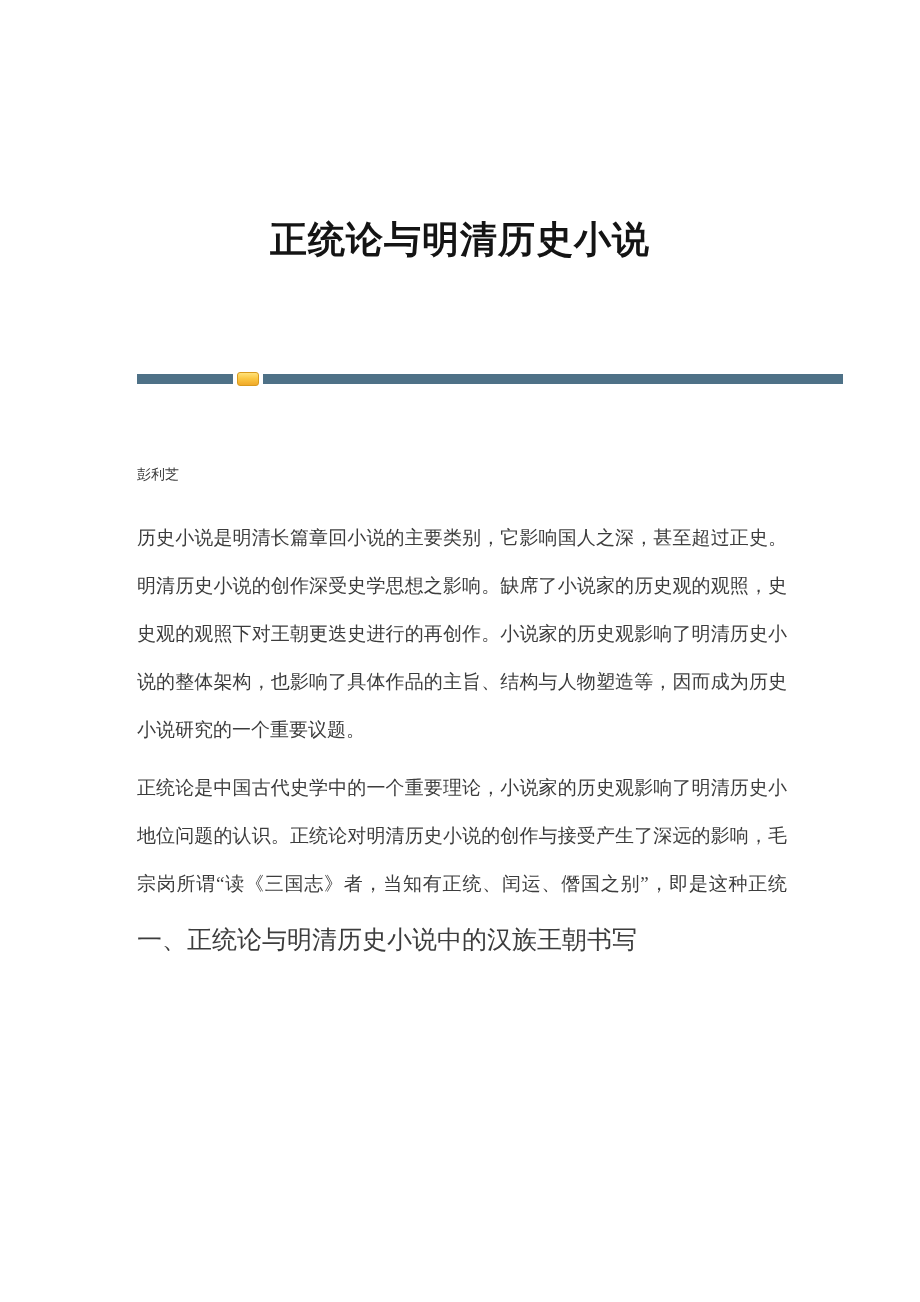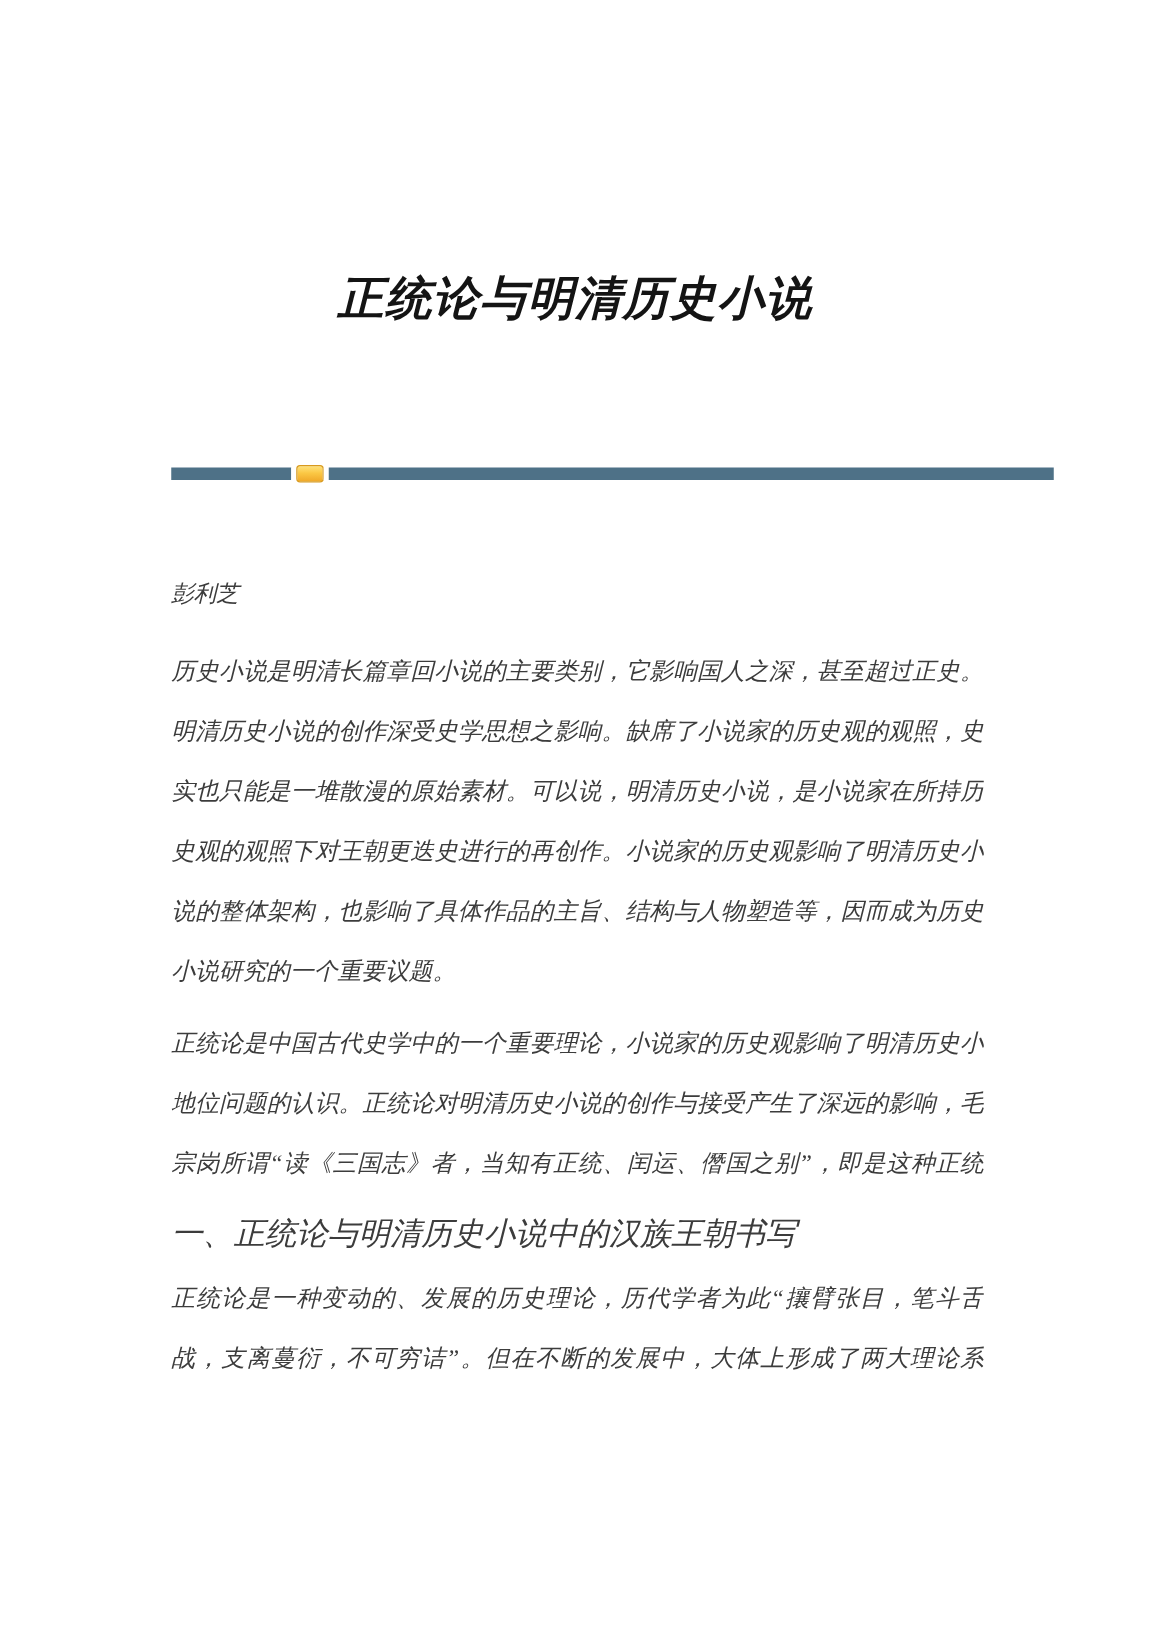--- a/index.html
+++ b/index.html
@@ -7,21 +7,20 @@
     padding: 0;
     background: #ffffff;
   }
   .page {
     position: relative;
     width: 920px;
     height: 1302px;
     background: #ffffff;
     overflow: hidden;
     font-family: "Liberation Serif", "DejaVu Serif", serif;
-    font-style: italic;
   }
   .title {
     position: absolute;
     top: 218px;
     left: 0;
     width: 100%;
     margin: 0;
     text-align: center;
     font-size: 37px;
     font-weight: bold;
@@ -51,21 +50,21 @@
     border-radius: 3px;
     background: linear-gradient(180deg, #ffe27a 0%, #fbc845 45%, #f0a929 100%);
     border: 1px solid #d89a1e;
     box-sizing: border-box;
     flex: 0 0 auto;
   }
   .author {
     position: absolute;
     top: 463px;
     left: 137px;
-    font-size: 18px;
+    font-size: 14px;
     color: #3c3c3c;
     line-height: 24px;
   }
   .body {
     position: absolute;
     top: 514px;
     left: 137px;
     width: 650px;
     font-size: 19px;
     color: #3c3c3c;
@@ -108,36 +107,31 @@
     <div class="divider-seg right"></div>
   </div>
 
   <div class="author">彭利芝</div>
 
   <div class="body">
 
     <div class="para p1">
       <div class="line full">历史小说是明清长篇章回小说的主要类别，它影响国人之深，甚至超过正史。</div>
       <div class="line full">明清历史小说的创作深受史学思想之影响。缺席了小说家的历史观的观照，史</div>
-      <div class="line full">实也只能是一堆散漫的原始素材。可以说，明清历史小说，是小说家在所持历</div>
       <div class="line full">史观的观照下对王朝更迭史进行的再创作。小说家的历史观影响了明清历史小</div>
       <div class="line full">说的整体架构，也影响了具体作品的主旨、结构与人物塑造等，因而成为历史</div>
       <div class="line">小说研究的一个重要议题。</div>
     </div>
 
     <div class="para p2">
       <div class="line full">正统论是中国古代史学中的一个重要理论，小说家的历史观影响了明清历史小</div>
       <div class="line full">地位问题的认识。正统论对明清历史小说的创作与接受产生了深远的影响，毛</div>
       <div class="line full">宗岗所谓“读《三国志》者，当知有正统、闰运、僭国之别”，即是这种正统</div>
     </div>
 
     <div class="heading-wrap">
       <h2 class="heading">一、正统论与明清历史小说中的汉族王朝书写</h2>
     </div>
 
-    <div class="para p3">
-      <div class="line full">正统论是一种变动的、发展的历史理论，历代学者为此“攘臂张目，笔斗舌</div>
-      <div class="line full">战，支离蔓衍，不可穷诘”。但在不断的发展中，大体上形成了两大理论系</div>
-    </div>
 
   </div>
 
 </div>
 
 </body></html>

